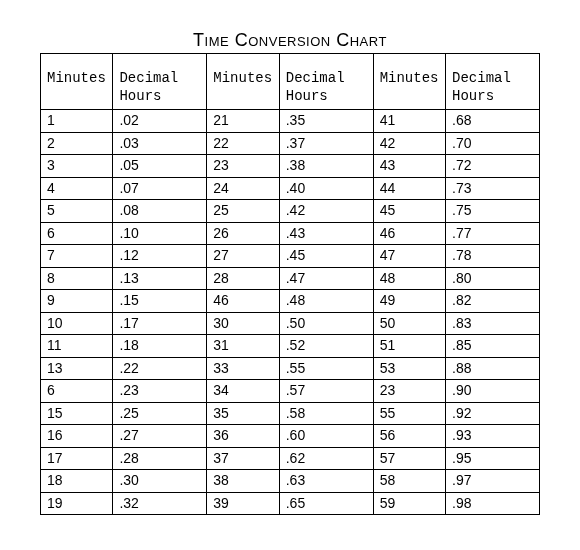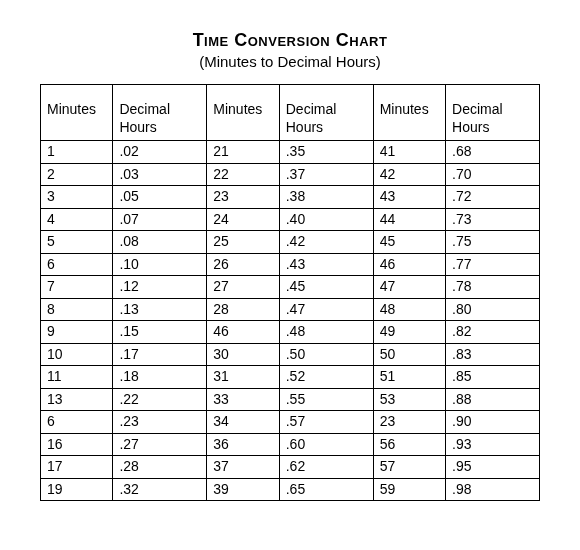--- a/index.html
+++ b/index.html
@@ -9,21 +9,21 @@
     font-family: Arial, Helvetica, sans-serif;
     width: 580px;
     height: 550px;
     box-sizing: border-box;
   }
   .page {
     padding: 30px 40px 20px 40px;
   }
   .title {
     text-align: center;
-    font-weight: bold;
+    font-weight: normal;
     font-size: 18px;
     font-variant: small-caps;
     letter-spacing: 0.5px;
     margin-bottom: 2px;
   }
   .subtitle {
     text-align: center;
     font-size: 15px;
     margin-bottom: 14px;
   }
@@ -37,31 +37,31 @@
     font-size: 14px;
     padding: 2px 6px;
     text-align: left;
     vertical-align: top;
     line-height: 1.25;
   }
   th {
     font-weight: normal;
     padding-top: 16px;
     padding-bottom: 4px;
+    font-family: Liberation Mono, monospace;
   }
   
   col.min { width: 14.5%; }
   col.dec { width: 18.8%; }
 </style>
 </head>
 <body>
 
 <div class="page">
   <div class="title">Time Conversion Chart</div>
-  <div class="subtitle">(Minutes to Decimal Hours)</div>
 
   <table>
     <colgroup>
       <col class="min">
         <col class="dec">
       <col class="min">
         <col class="dec">
       <col class="min">
         <col class="dec">
     </colgroup>
@@ -174,36 +174,52 @@
         </tr>
         <tr>
           <td>6</td>
           <td>.23</td>
           <td>34</td>
           <td>.57</td>
           <td>23</td>
           <td>.90</td>
         </tr>
         <tr>
+          <td>15</td>
+          <td>.25</td>
+          <td>35</td>
+          <td>.58</td>
+          <td>55</td>
+          <td>.92</td>
+        </tr>
+        <tr>
           <td>16</td>
           <td>.27</td>
           <td>36</td>
           <td>.60</td>
           <td>56</td>
           <td>.93</td>
         </tr>
         <tr>
           <td>17</td>
           <td>.28</td>
           <td>37</td>
           <td>.62</td>
           <td>57</td>
           <td>.95</td>
         </tr>
         <tr>
+          <td>18</td>
+          <td>.30</td>
+          <td>38</td>
+          <td>.63</td>
+          <td>58</td>
+          <td>.97</td>
+        </tr>
+        <tr>
           <td>19</td>
           <td>.32</td>
           <td>39</td>
           <td>.65</td>
           <td>59</td>
           <td>.98</td>
         </tr>
       </tbody>
   </table>
 </div>

